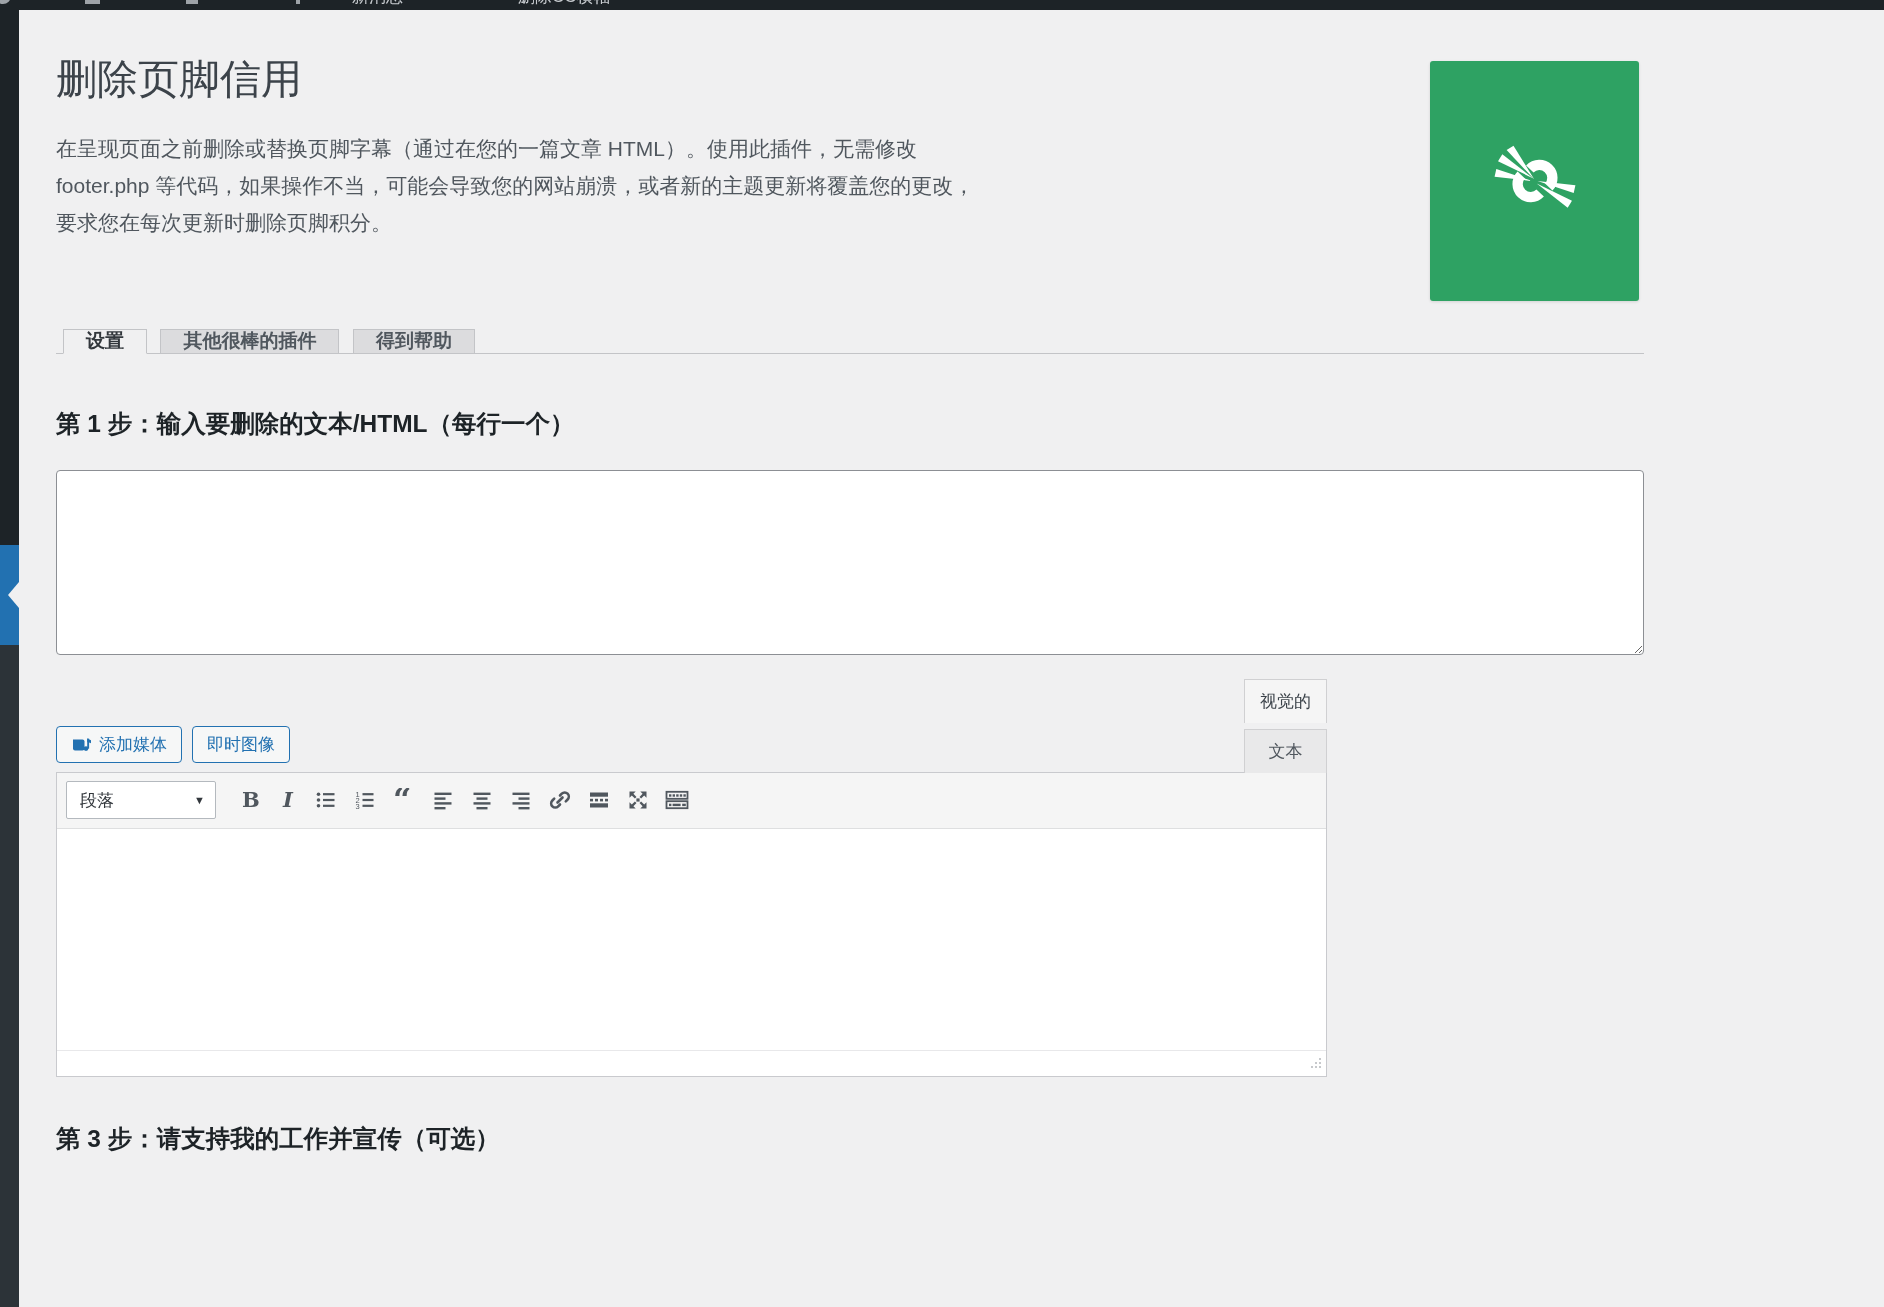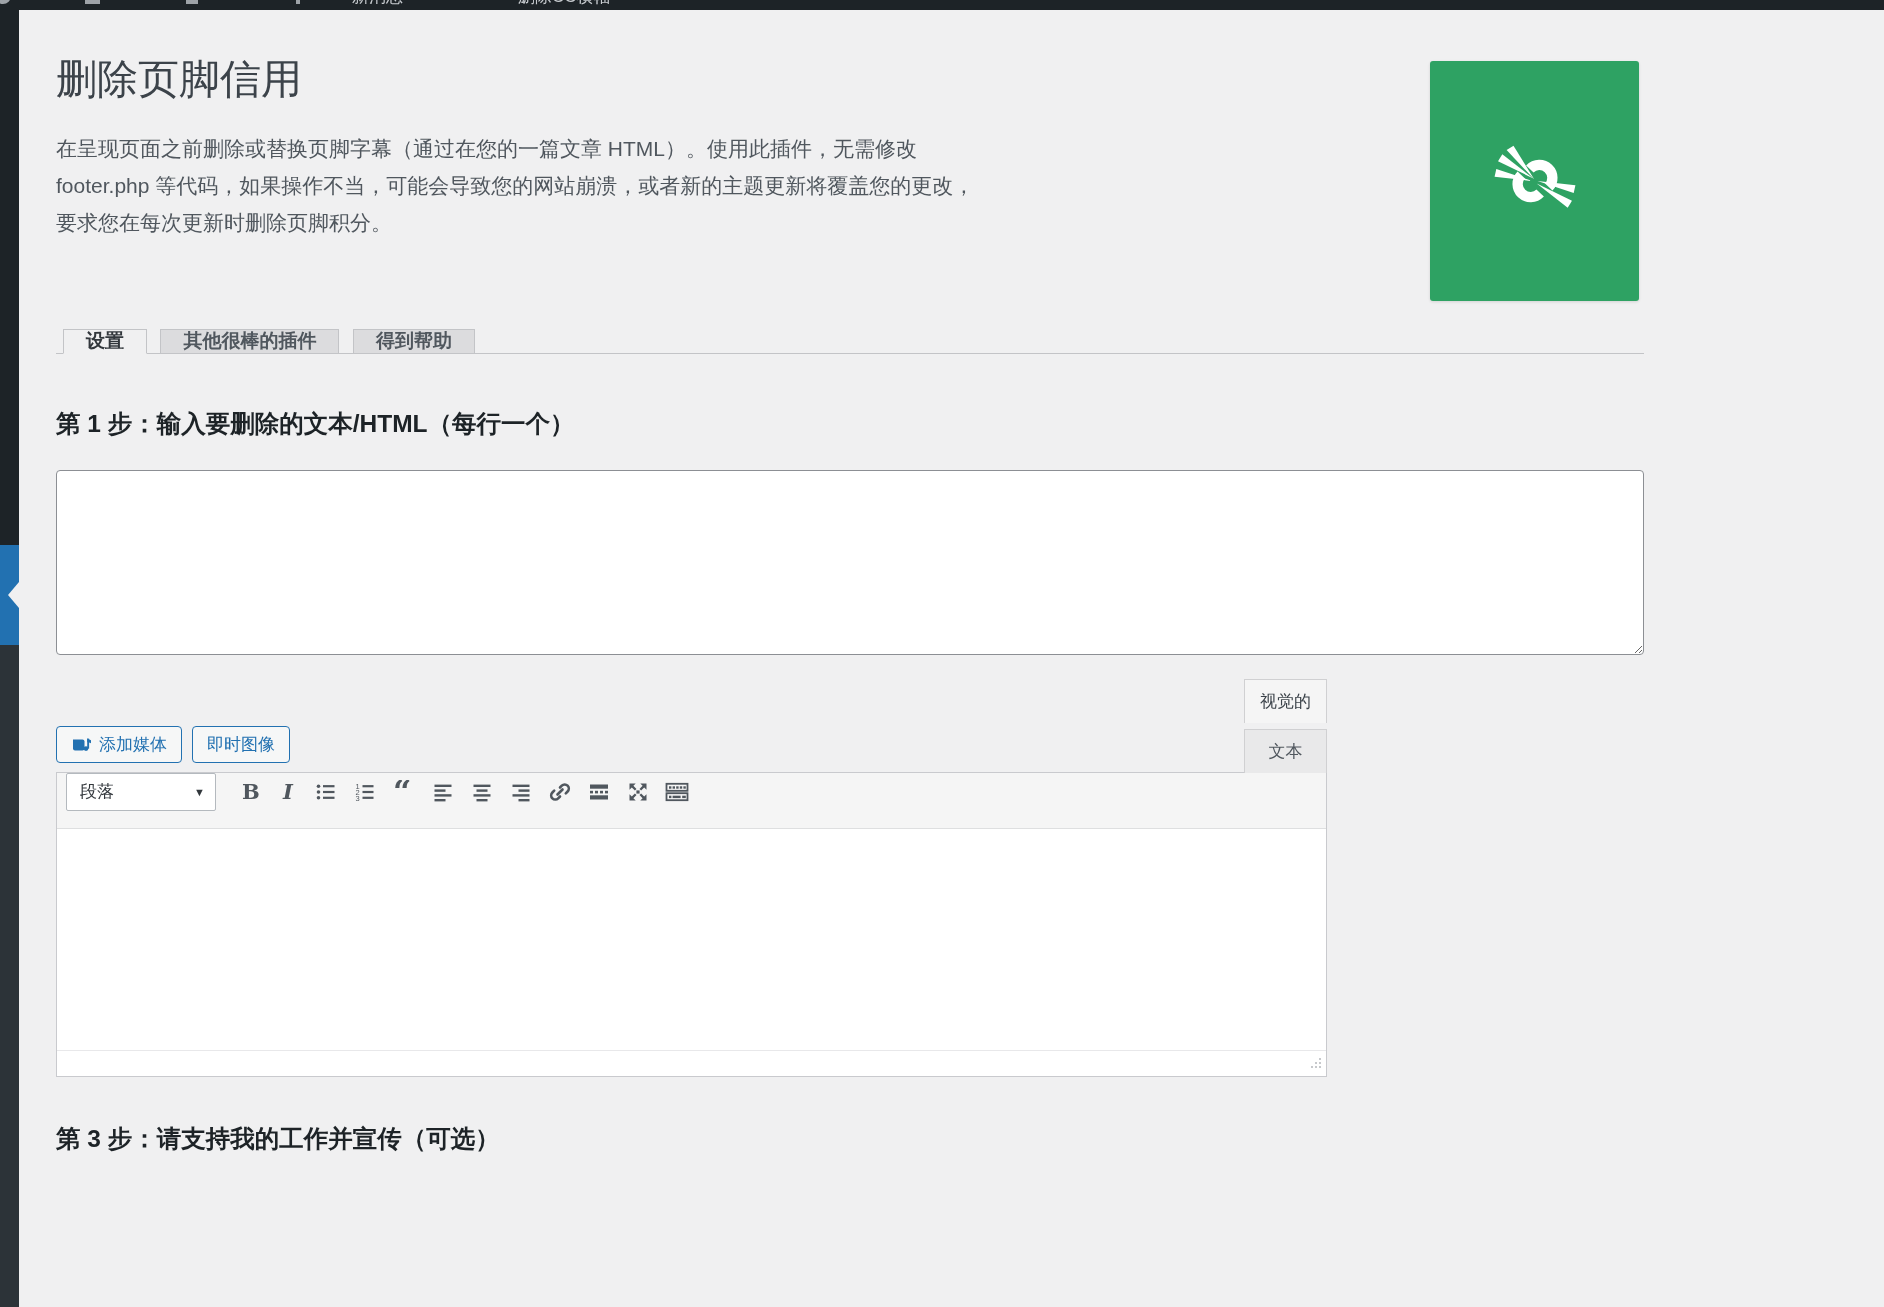--- a/index.html
+++ b/index.html
@@ -56,21 +56,21 @@
   .btn-media { display:inline-flex; align-items:center; gap:8px; height:37px; padding:0 14px;
                background:#f6f7f7; border:1px solid #2271b1; border-radius:4px;
                color:#2271b1; font-size:17px; font-family:inherit; cursor:pointer; }
   .editor-tabs { display:flex; gap:6px; margin-bottom:-1px;flex-direction:column; }
   .etab { height:44px; padding:0 15px; font-size:17px; font-family:inherit; color:#50575e; cursor:pointer;
           background:#e9e9ea; border:1px solid #d0d0d2; border-bottom:none; }
   .etab.active { background:#f5f5f5; color:#3c434a; position:relative; z-index:2; }
 
   .editor-box { border:1px solid #c9cace; background:#fff; }
   .mce-toolbar { height:56px; background:#f5f5f5; border-bottom:1px solid #dedfe0;
-                 display:flex; padding:0 9px; }
+                 display:flex; align-items:center; padding:0 9px; }
   .para-select { width:150px; height:38px; background:#fff; border:1px solid #b4b9be; border-radius:2px;
                  display:flex; align-items:center; justify-content:space-between; padding:0 10px 0 13px;
                  font-size:17px; color:#32373c; cursor:pointer; margin-right:12px; }
   .para-caret { font-size:11px; color:#32373c; }
   .tb-btn { width:39px; height:38px; display:flex; align-items:center; justify-content:center;
             background:transparent; border:0; padding:0; cursor:pointer; }
   .tb-btn svg { display:block; }
   .mce-content { height:221px; background:#fff; cursor:text; }
   .mce-statusbar { height:26px; background:#fff; border-top:1px solid #e8e8ea; position:relative; }
   .mce-grip { position:absolute; right:4px; bottom:3px; cursor:nwse-resize; }

